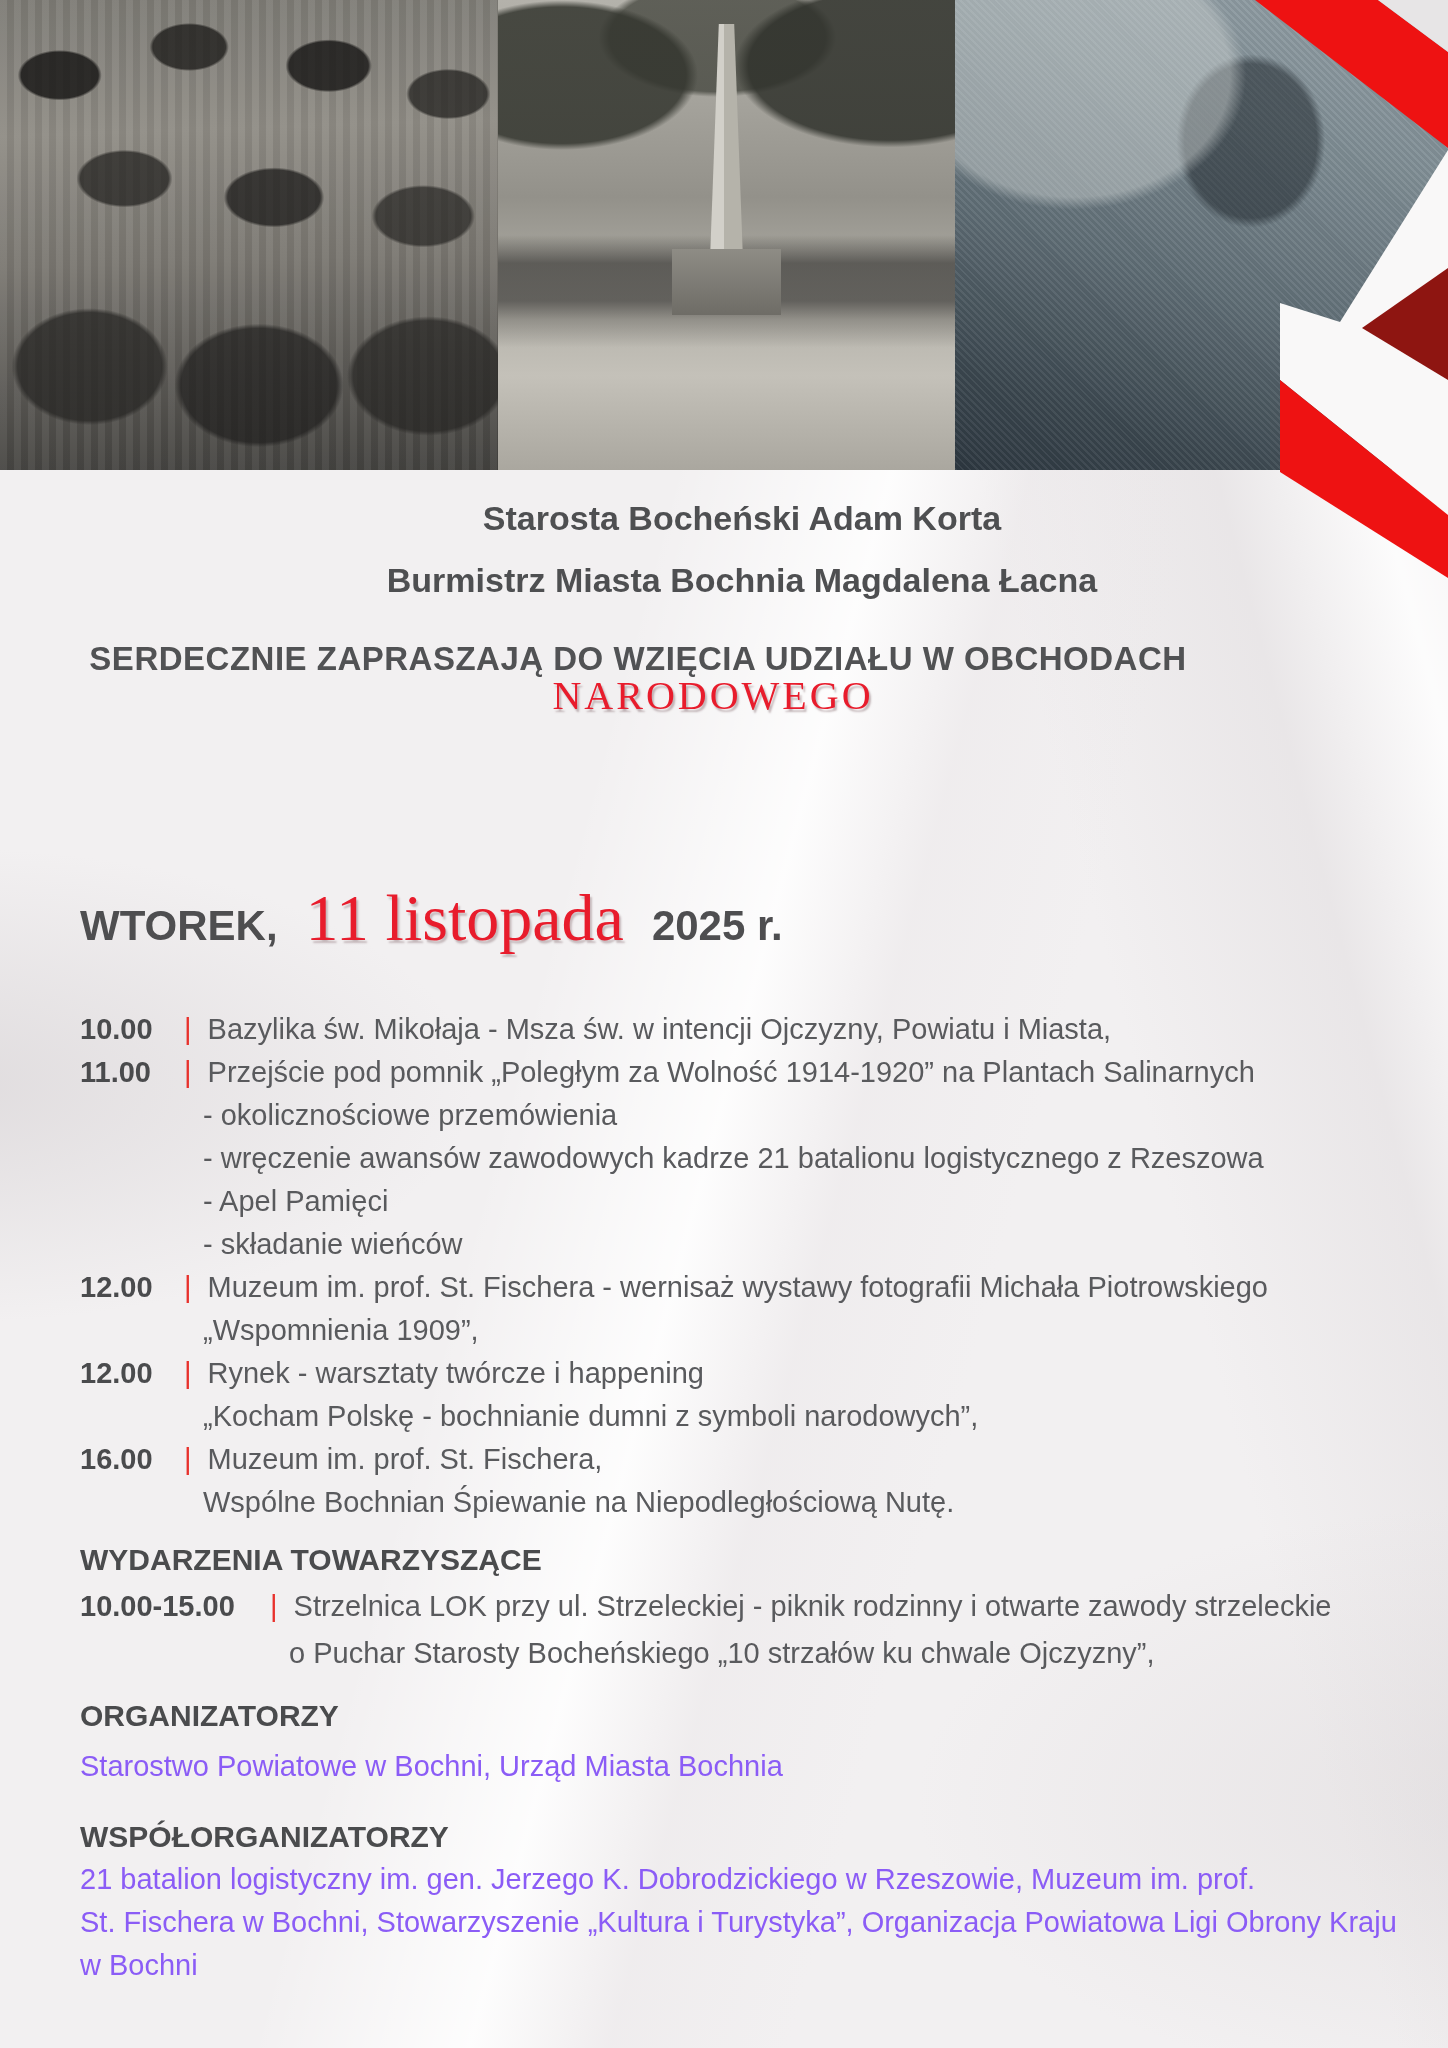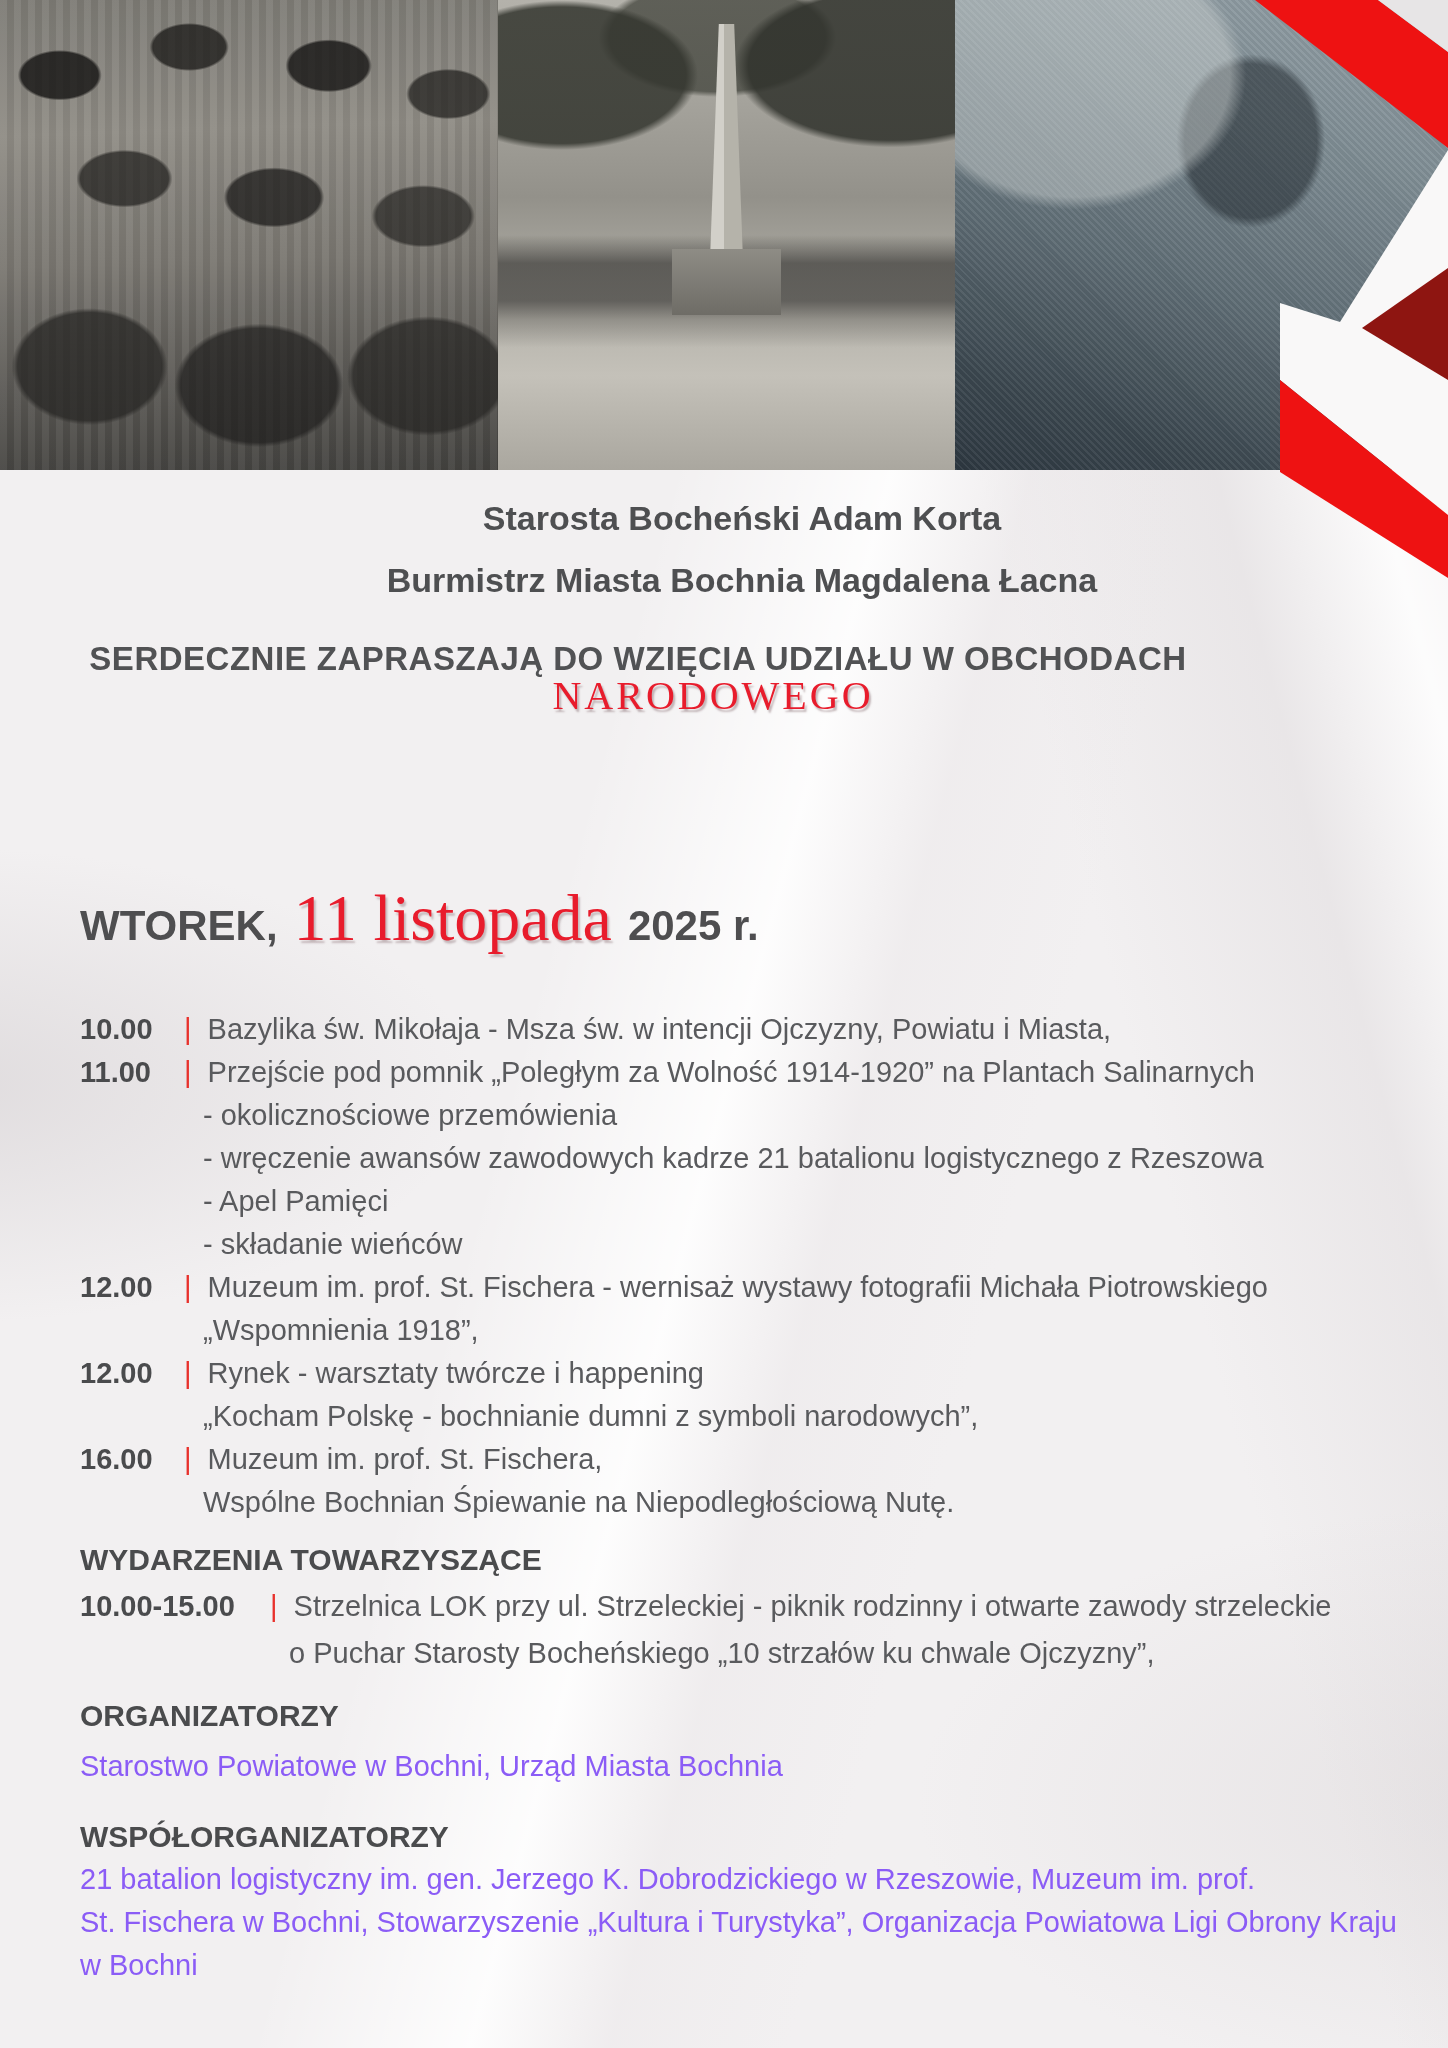--- a/index.html
+++ b/index.html
@@ -67,21 +67,21 @@
   .intro-line { font-size:34px; font-weight:bold; color:#4e4f51; line-height:62px; }
   .serdecznie { font-size:33px; font-weight:bold; color:#515254; letter-spacing:0.5px;
                 padding-right:190px; box-sizing:border-box; }
   .t-narodowego { font-family:"Liberation Serif", serif; font-size:40px; letter-spacing:3px;
                   color:#e81c2c; padding-right:40px; box-sizing:border-box;
                   text-shadow:2px 3px 2px rgba(95,60,66,0.35); }
   .t-swieta { font-family:"Liberation Serif", serif; font-size:100px; letter-spacing:-2px;
               color:#e81c2c; padding-right:40px; box-sizing:border-box;
               text-shadow:3px 4px 3px rgba(95,60,66,0.35); }
 
-  .dateline { left:62px; top:880px; display:flex; align-items:baseline; gap:16px; }
+  .dateline { left:62px; top:880px; display:flex; align-items:baseline; gap:28px; }
   .d-gray { font-size:42px; font-weight:bold; color:#4e4e50; }
   .d-red  { font-family:"Liberation Serif", serif; font-size:66px; color:#e81c2c;
             text-shadow:2px 3px 2px rgba(95,60,66,0.3); }
 
   
   .sched { left:62px; top:1008px; }
   .srow { display:flex; align-items:flex-end; line-height:43px; font-size:29px; color:#595a5d; }
   .stime { width:92px; font-weight:bold; color:#4a4b4d; flex:none; }
   .stime.wide { width:178px; }
   .spipe { color:#e8312c; margin:0 16px 0 12px; flex:none; }
@@ -154,21 +154,21 @@
     </div>
     <div class="srow cont">
       <span class="stext">- składanie wieńców</span>
     </div>
     <div class="srow">
       <span class="stime">12.00</span>
       <span class="spipe">|</span>
       <span class="stext">Muzeum im. prof. St. Fischera - wernisaż wystawy fotografii Michała Piotrowskiego</span>
     </div>
     <div class="srow cont">
-      <span class="stext">„Wspomnienia 1918”,</span>
+      <span class="stext">„Wspomnienia 1909”,</span>
     </div>
     <div class="srow">
       <span class="stime">12.00</span>
       <span class="spipe">|</span>
       <span class="stext">Rynek - warsztaty twórcze i happening</span>
     </div>
     <div class="srow cont">
       <span class="stext">„Kocham Polskę - bochnianie dumni z symboli narodowych”,</span>
     </div>
     <div class="srow">

